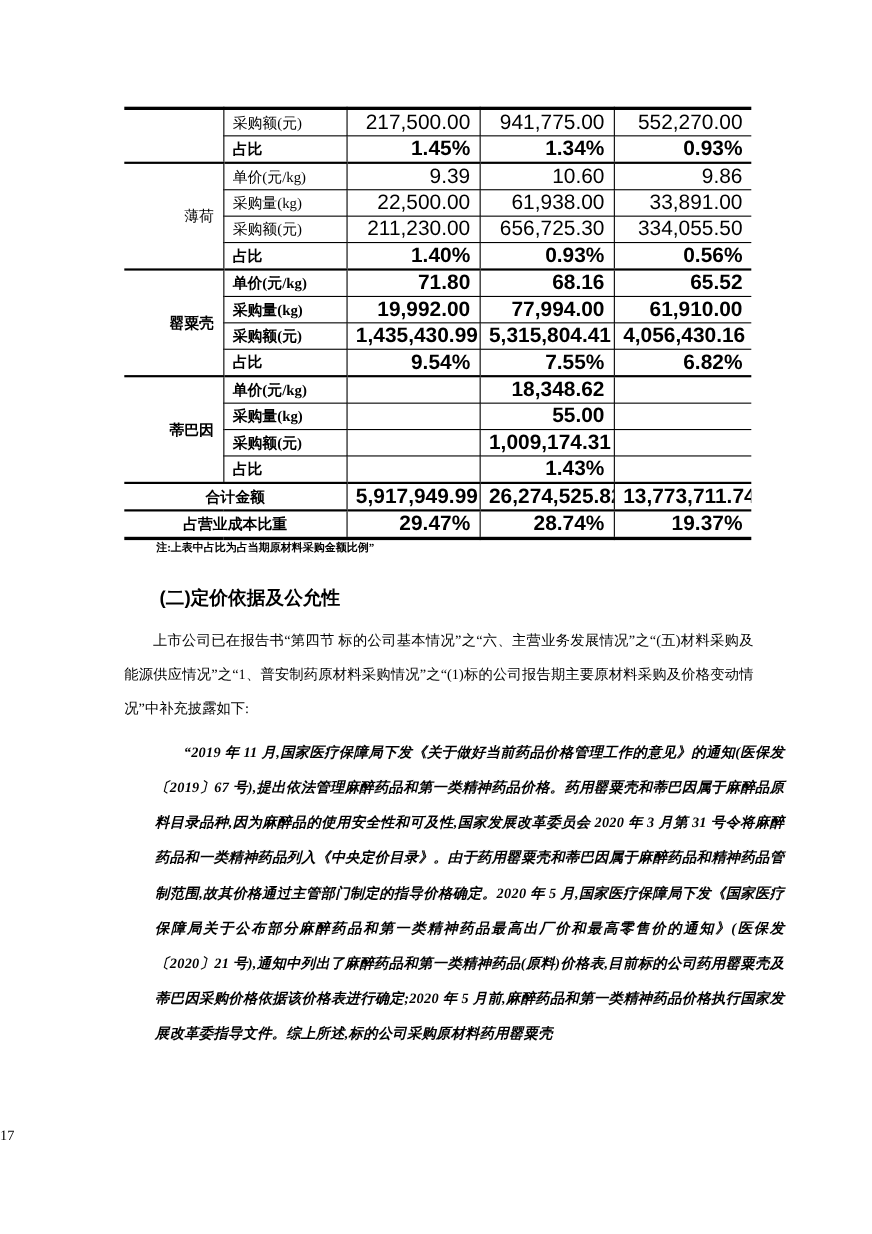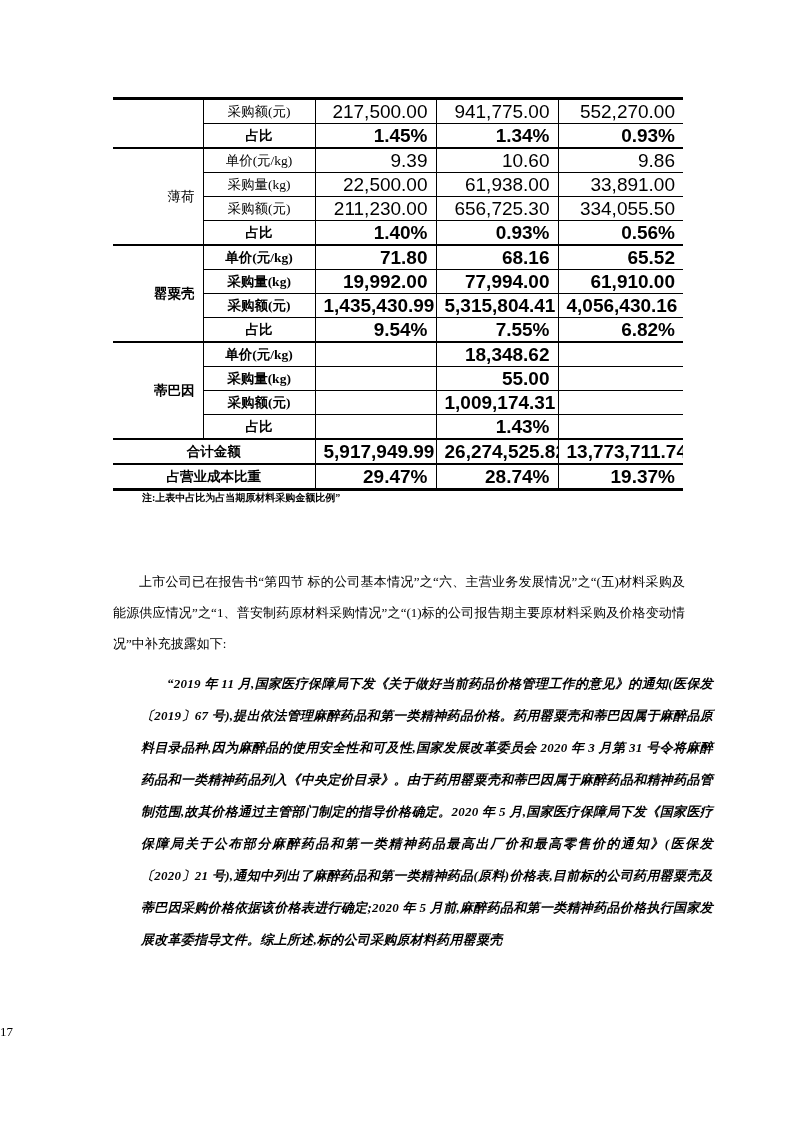--- a/index.html
+++ b/index.html
@@ -24,21 +24,21 @@
     border: 1px solid #000;
     height: 23px;
     padding: 0 8px;
     vertical-align: middle;
     white-space: nowrap;
     overflow: hidden;
     line-height: 1;
   }
   .data-table tr.group-start td { border-top: 2px solid #000; }
   td.item-cell { border-left: 0; text-align: right; }
-  td.label-cell { text-align: center; margin-left: 36px; }
+  td.label-cell { text-align: left; margin-left: 36px; }
   td.value-cell {
     text-align: right;
     font-family: "Liberation Sans", sans-serif;
     font-size: 19px;
   }
   td.value-last { border-right: 0; }
   td.summary-label { border-left: 0; text-align: center; font-weight: bold; margin-top: 39px; }
   .bold { font-weight: bold; }
   .note {
     position: absolute; left: 142px; top: 491px;
@@ -176,20 +176,21 @@
           <td class="summary-label" colspan="2">占营业成本比重</td>
           <td class="value-cell bold">29.47%</td>
           <td class="value-cell bold">28.74%</td>
           <td class="value-cell bold value-last">19.37%</td>
         </tr>
       </tbody>
   </table>
 
   <div class="note">注:上表中占比为占当期原材料采购金额比例”</div>
 
+  <h2 class="heading">(二)定价依据及公允性</h2>
 
   <p class="para para1">上市公司已在报告书“第四节 标的公司基本情况”之“六、主营业务发展情况”之“(五)材料采购及能源供应情况”之“1、普安制药原材料采购情况”之“(1)标的公司报告期主要原材料采购及价格变动情况”中补充披露如下:</p>
 
   <p class="para para2">“2019 年 11 月,国家医疗保障局下发《关于做好当前药品价格管理工作的意见》的通知(医保发〔2019〕67 号),提出依法管理麻醉药品和第一类精神药品价格。药用罂粟壳和蒂巴因属于麻醉品原料目录品种,因为麻醉品的使用安全性和可及性,国家发展改革委员会 2020 年 3 月第 31 号令将麻醉药品和一类精神药品列入《中央定价目录》。由于药用罂粟壳和蒂巴因属于麻醉药品和精神药品管制范围,故其价格通过主管部门制定的指导价格确定。2020 年 5 月,国家医疗保障局下发《国家医疗保障局关于公布部分麻醉药品和第一类精神药品最高出厂价和最高零售价的通知》(医保发〔2020〕21 号),通知中列出了麻醉药品和第一类精神药品(原料)价格表,目前标的公司药用罂粟壳及蒂巴因采购价格依据该价格表进行确定;2020 年 5 月前,麻醉药品和第一类精神药品价格执行国家发展改革委指导文件。综上所述,标的公司采购原材料药用罂粟壳</p>
 
   <div class="page-number">17</div>
 
 </div>
 
 </body></html>

